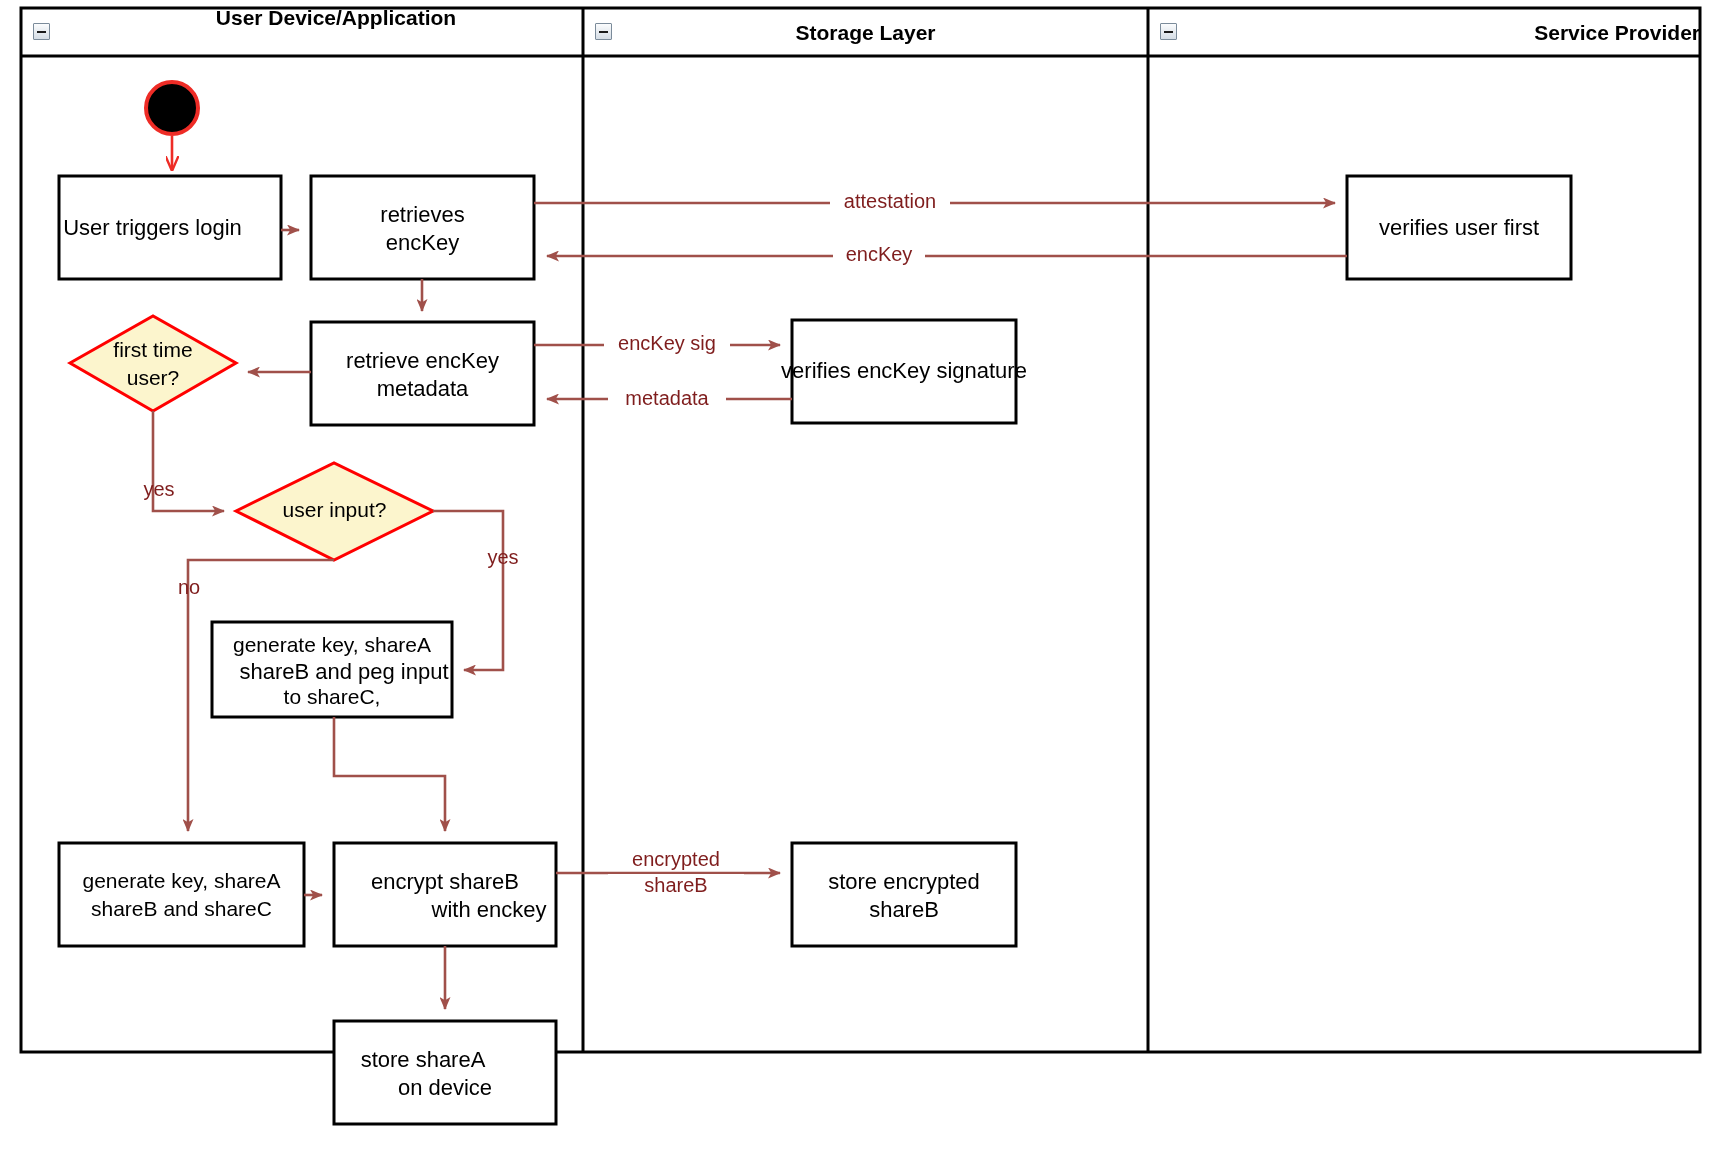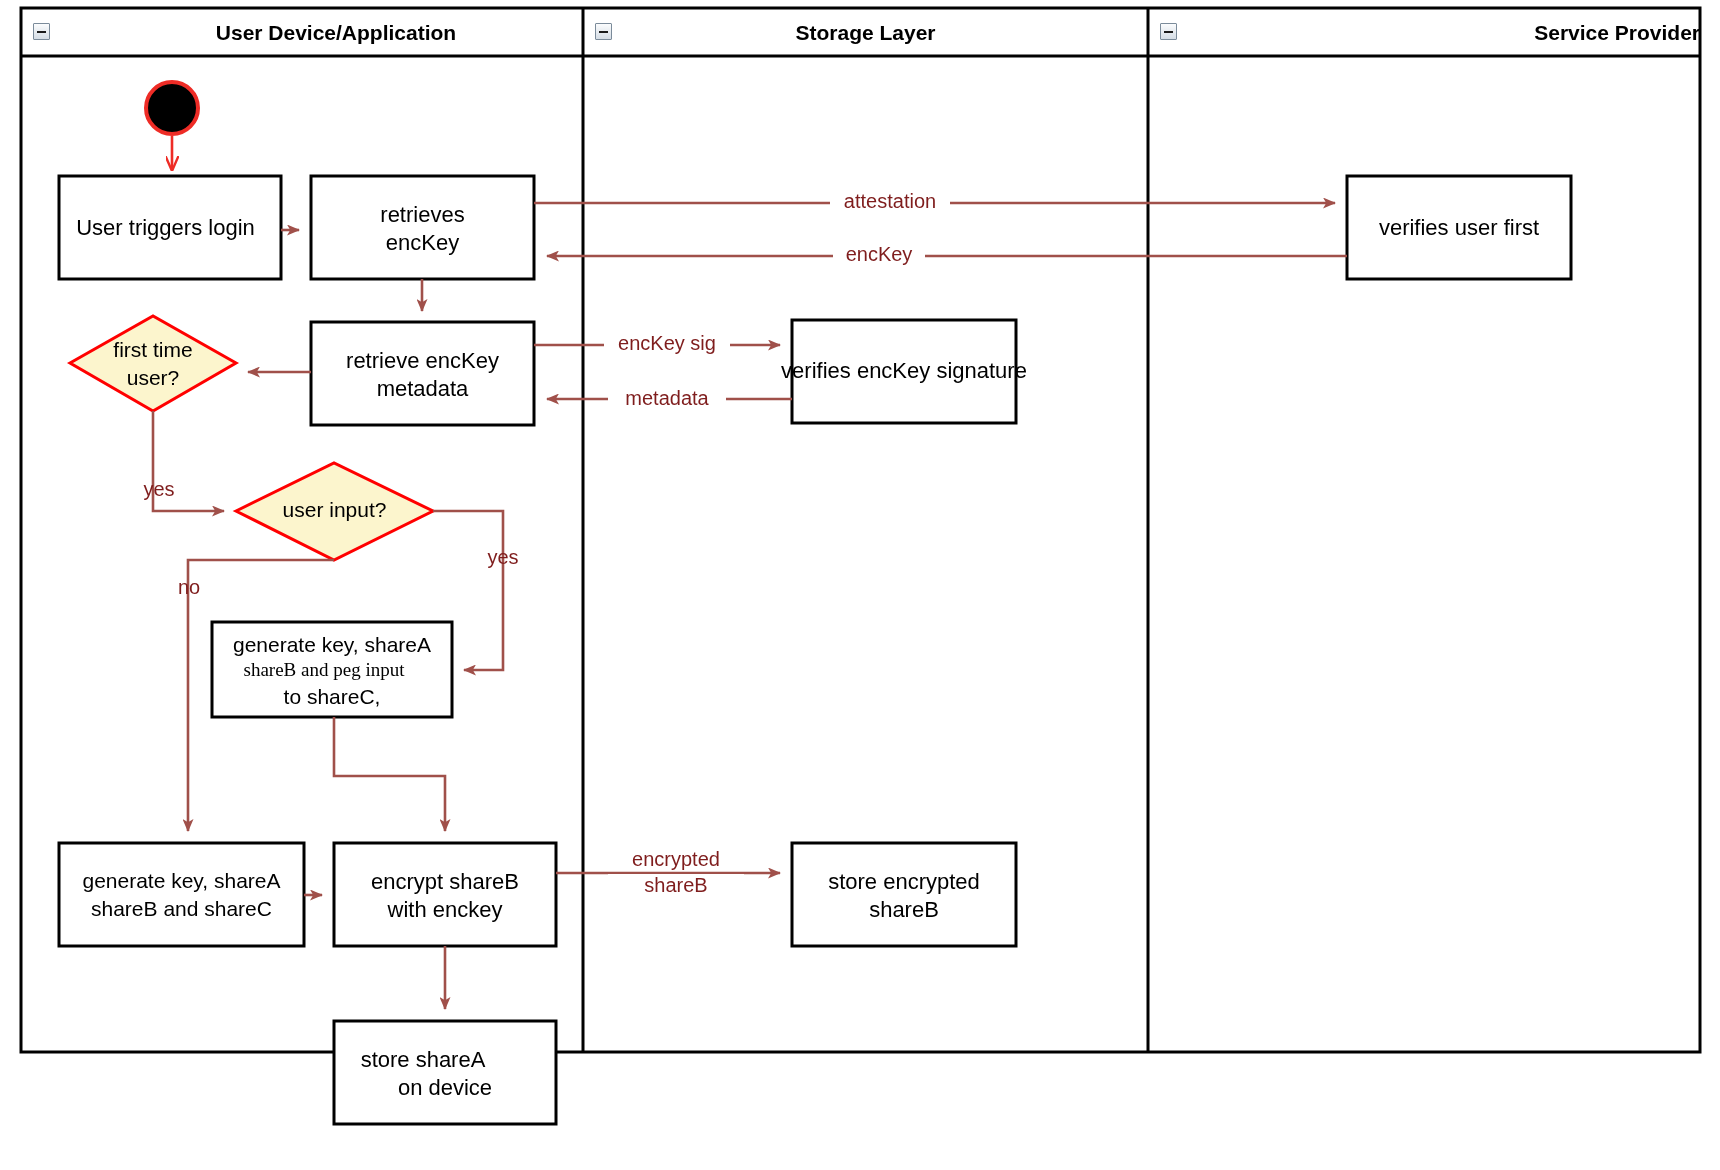--- a/index.html
+++ b/index.html
@@ -191,50 +191,50 @@
     <g>
       <path d="M556,873 L780,873" fill="none" stroke="#a0504a" stroke-width="2.6" marker-end="url(#ah-flow)"></path>
     </g>
 
     <g>
       <path d="M445,946 L445,1009" fill="none" stroke="#a0504a" stroke-width="2.6" marker-end="url(#ah-flow)"></path>
     </g>
   </svg>
 
   <div class="collapse-icon" style="left:33px; top:23px;"></div>
-  <div class="lane-title" style="left:21px; top:22px; width:630px;">User Device/Application</div>
+  <div class="lane-title" style="left:21px; top:7px; width:630px;">User Device/Application</div>
 
   <div class="collapse-icon" style="left:595px; top:23px;"></div>
   <div class="lane-title" style="left:583px; top:22px; width:565px;">Storage Layer</div>
 
   <div class="collapse-icon" style="left:1160px; top:23px;"></div>
   <div class="lane-title" style="left:1148px; top:22px; width:552px;text-align:right;">Service Provider</div>
 
-  <div class="node-label" style="left:72px; top:215px; width:187px;">User triggers login</div>
+  <div class="node-label" style="left:59px; top:215px; width:187px;">User triggers login</div>
 
   <div class="node-label" style="left:311px; top:202px; width:223px;">retrieves</div>
   <div class="node-label" style="left:311px; top:230px; width:223px;">encKey</div>
 
   <div class="node-label" style="left:311px; top:348px; width:223px;">retrieve encKey</div>
   <div class="node-label" style="left:311px; top:376px; width:223px;">metadata</div>
 
   <div class="node-label" style="left:70px; top:338px; width:166px; font-size:21px;">first time</div>
   <div class="node-label" style="left:70px; top:366px; width:166px; font-size:21px;">user?</div>
 
   <div class="node-label" style="left:236px; top:498px; width:197px; font-size:21px;">user input?</div>
 
   <div class="node-label" style="left:208px; top:633px; width:248px; font-size:21px;">generate key, shareA</div>
-  <div class="node-label" style="left:200px; top:659px; width:248px; font-size:19px;font-family:Liberation Serif, serif;">shareB and peg input</div>
+  <div class="node-label" style="left:220px; top:659px; width:248px; font-size:22px;">shareB and peg input</div>
   <div class="node-label" style="left:208px; top:685px; width:248px; font-size:21px;">to shareC,</div>
 
   <div class="node-label" style="left:55px; top:869px; width:253px; font-size:21px;">generate key, shareA</div>
   <div class="node-label" style="left:55px; top:897px; width:253px; font-size:21px;">shareB and shareC</div>
 
   <div class="node-label" style="left:334px; top:869px; width:222px;">encrypt shareB</div>
-  <div class="node-label" style="left:334px; top:897px; width:222px;">with enckey</div>
+  <div class="node-label" style="left:334px; top:897px; width:222px;padding-left:44px;">with enckey</div>
 
   <div class="node-label" style="left:334px; top:1047px; width:178px;">store shareA</div>
   <div class="node-label" style="left:334px; top:1075px; width:222px;">on device</div>
 
   <div class="node-label" style="left:772px; top:358px; width:264px;">verifies encKey signature</div>
 
   <div class="node-label" style="left:792px; top:869px; width:224px;">store encrypted</div>
   <div class="node-label" style="left:792px; top:897px; width:224px;">shareB</div>
 
   <div class="node-label" style="left:1347px; top:215px; width:224px;">verifies user first</div>

